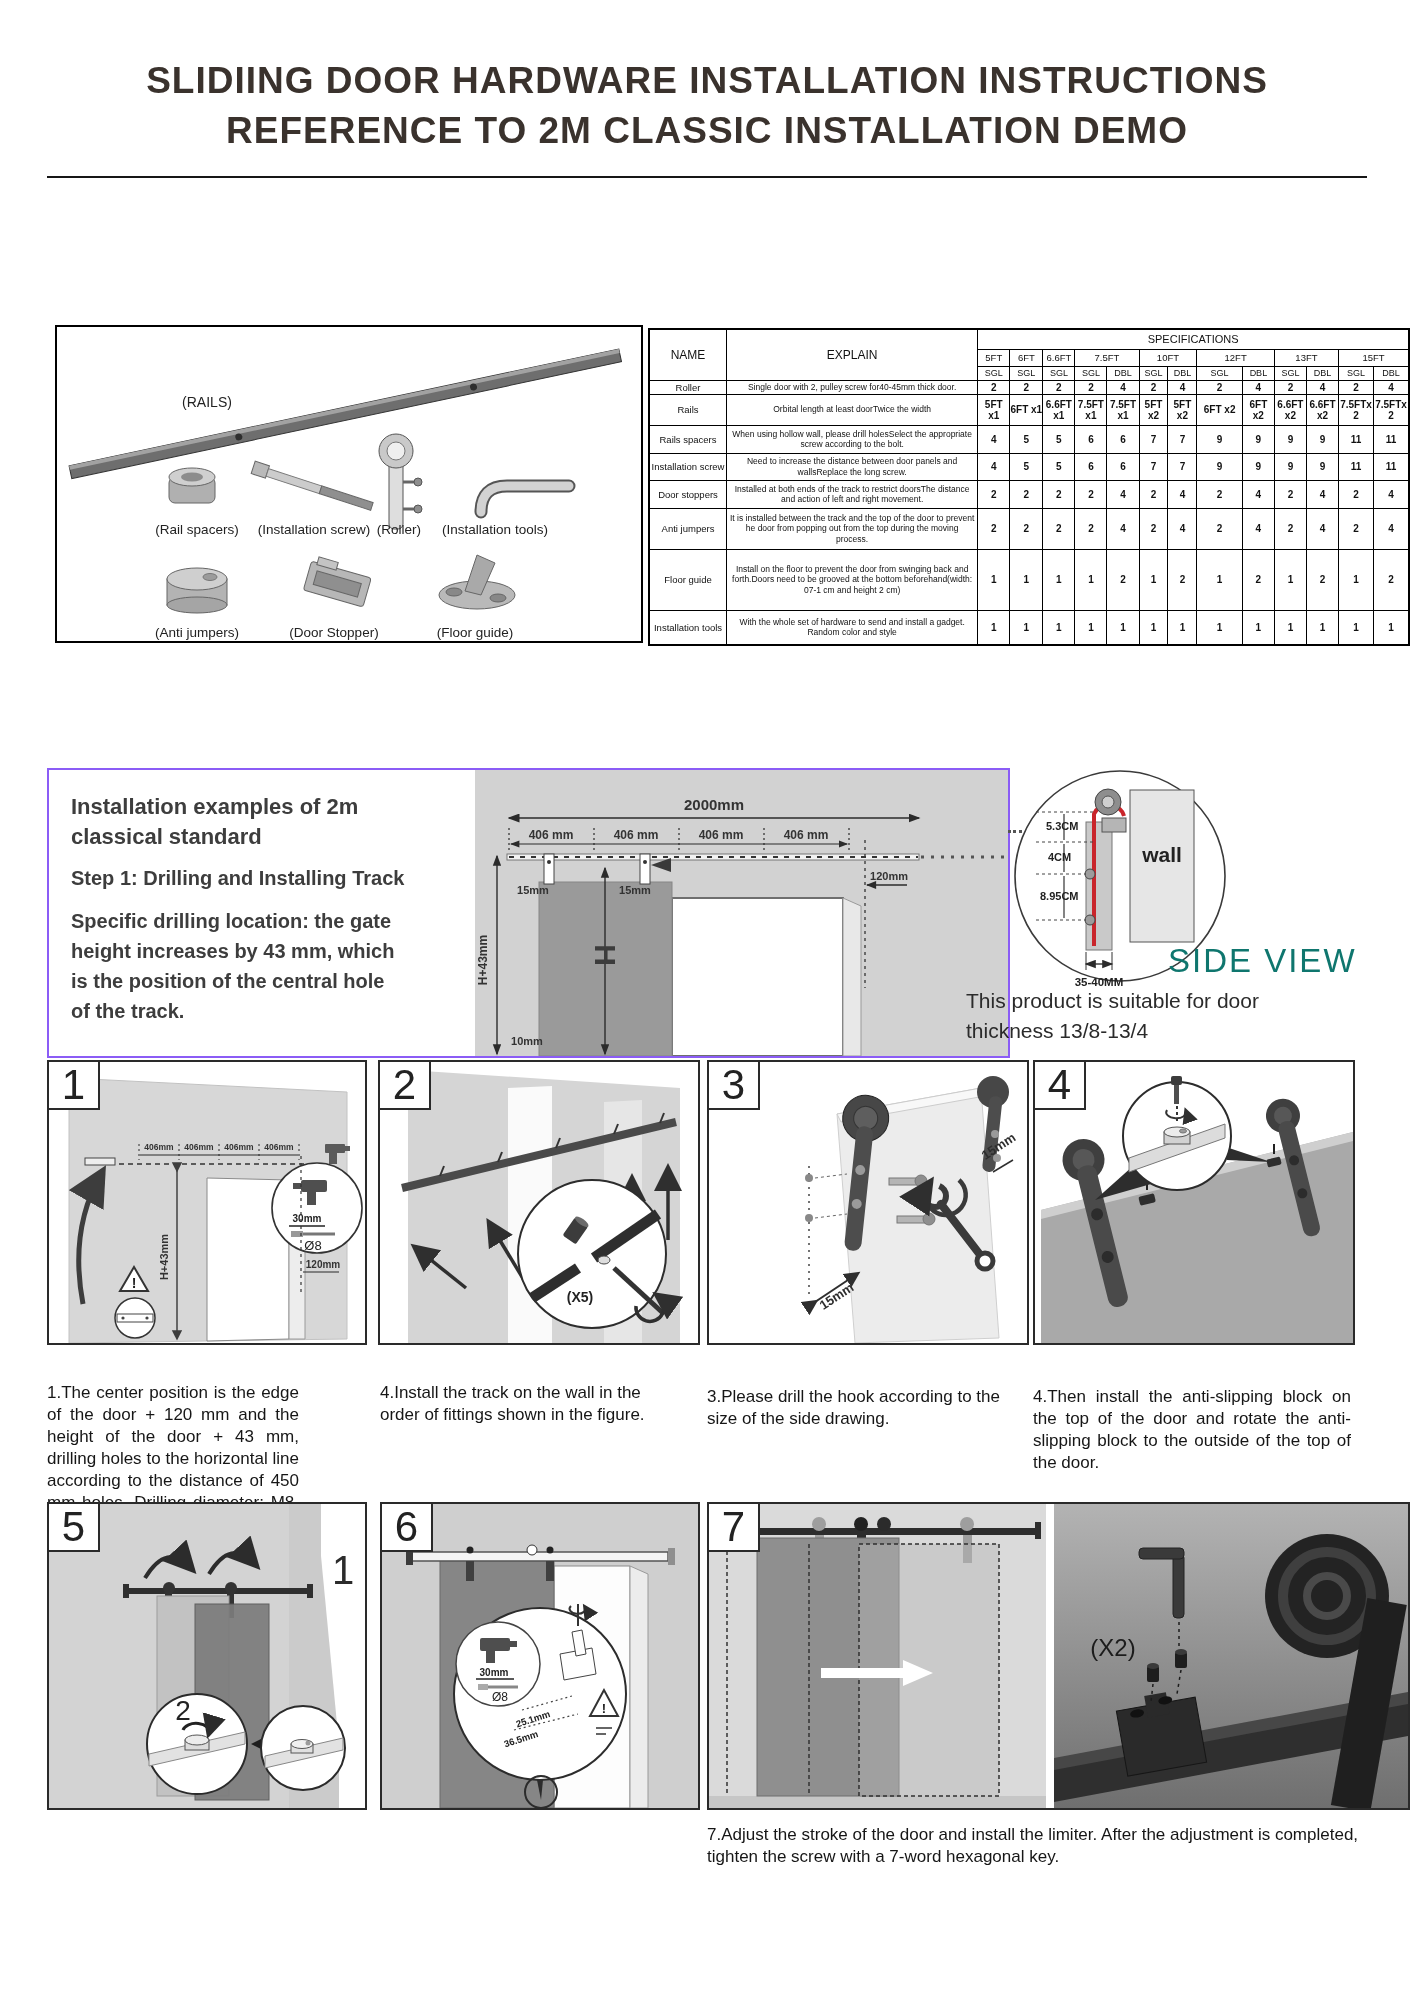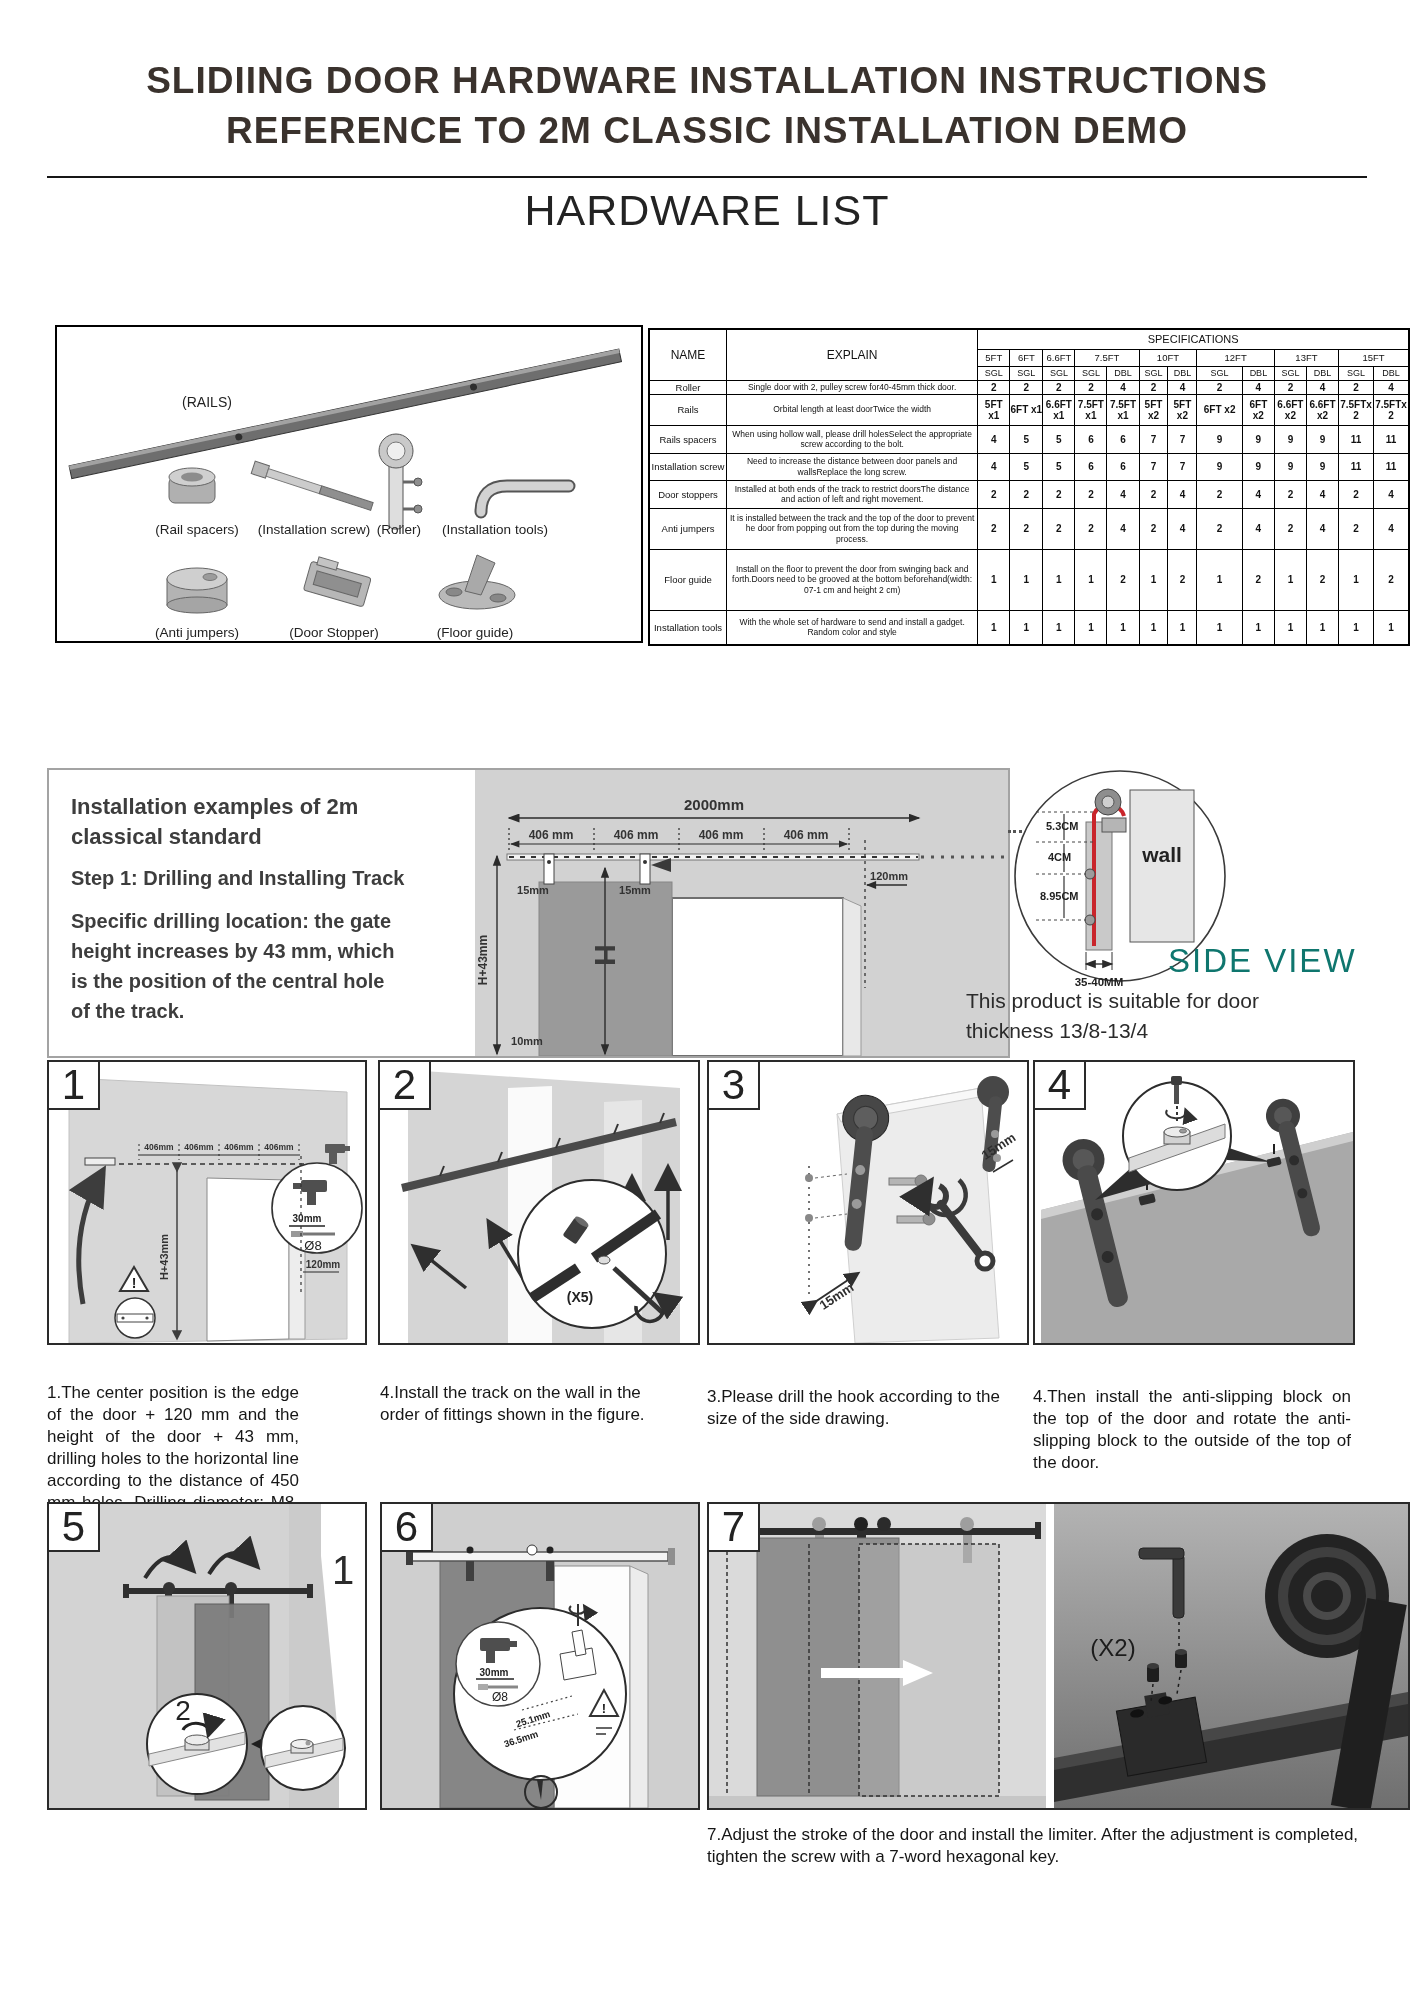--- a/index.html
+++ b/index.html
@@ -24,21 +24,21 @@
   .spec-table td{border:1px solid #000;text-align:center;vertical-align:middle;padding:0;overflow:hidden;color:#111;}
   .spec-table .hd{font-size:12px;}
   .spec-table .sp{font-size:11px;}
   .spec-table .sz{font-size:9.5px;}
   .spec-table .ty{font-size:9px;}
   .spec-table .nm{font-size:9.5px;}
   .spec-table .ex{font-size:8.5px;line-height:1.18;padding:0 2px;}
   .spec-table .v{font-size:10px;font-weight:bold;}
   
   .example-panel{position:absolute;top:768px;left:47px;width:963px;height:290px;
-                 border:2px solid #a3a3a3;box-sizing:border-box;background:#fff;overflow:hidden;}
+                 border:2px solid #8b5cf6;box-sizing:border-box;background:#fff;overflow:hidden;}
   .ex-text{position:absolute;left:22px;top:22px;width:400px;color:#3d3d3d;}
   .ex-text p{margin:0 0 16px 0;font-weight:bold;white-space:pre-line;}
   .ex-text .p1{font-size:22px;line-height:1.35;}
   .ex-text .p2{font-size:20px;}
   .ex-text .p3{font-size:20px;line-height:1.5;}
   .leader{position:absolute;top:830px;left:1008px;width:116px;border-top:3px dotted #555;}
   .side-view{position:absolute;top:764px;left:1002px;width:412px;height:252px;}
   .sv-label{position:absolute;top:942px;left:1168px;font-size:33px;letter-spacing:2px;color:#0f766e;}
   .sv-note{position:absolute;top:986px;left:966px;width:410px;font-size:21px;
            line-height:1.45;color:#2b2b2b;white-space:pre-line;}
@@ -66,21 +66,20 @@
 </head>
 <body>
 
 <div class="page">
 
   <div class="title">
     <div>SLIDIING DOOR HARDWARE INSTALLATION INSTRUCTIONS</div>
     <div>REFERENCE TO 2M CLASSIC INSTALLATION DEMO</div>
   </div>
   <div class="rule"></div>
-  <div class="big-head" id="hw-head">HARDWARE LIST</div>
 
   <div class="hw-panel">
     <svg viewBox="0 0 584 314" width="584" height="314">
       <g transform="rotate(-12 290 90)">
         <rect x="8" y="80" width="562" height="13" fill="#6e6e6e" stroke="#333"></rect>
         <rect x="8" y="80" width="562" height="4" fill="#a2a2a2"></rect>
         <circle cx="180" cy="87" r="3.5" fill="#2e2e2e"></circle>
           <circle cx="420" cy="87" r="3.5" fill="#2e2e2e"></circle>
       </g>
       <text x="150" y="80" font-size="14" text-anchor="middle" fill="#222">(RAILS)</text>

